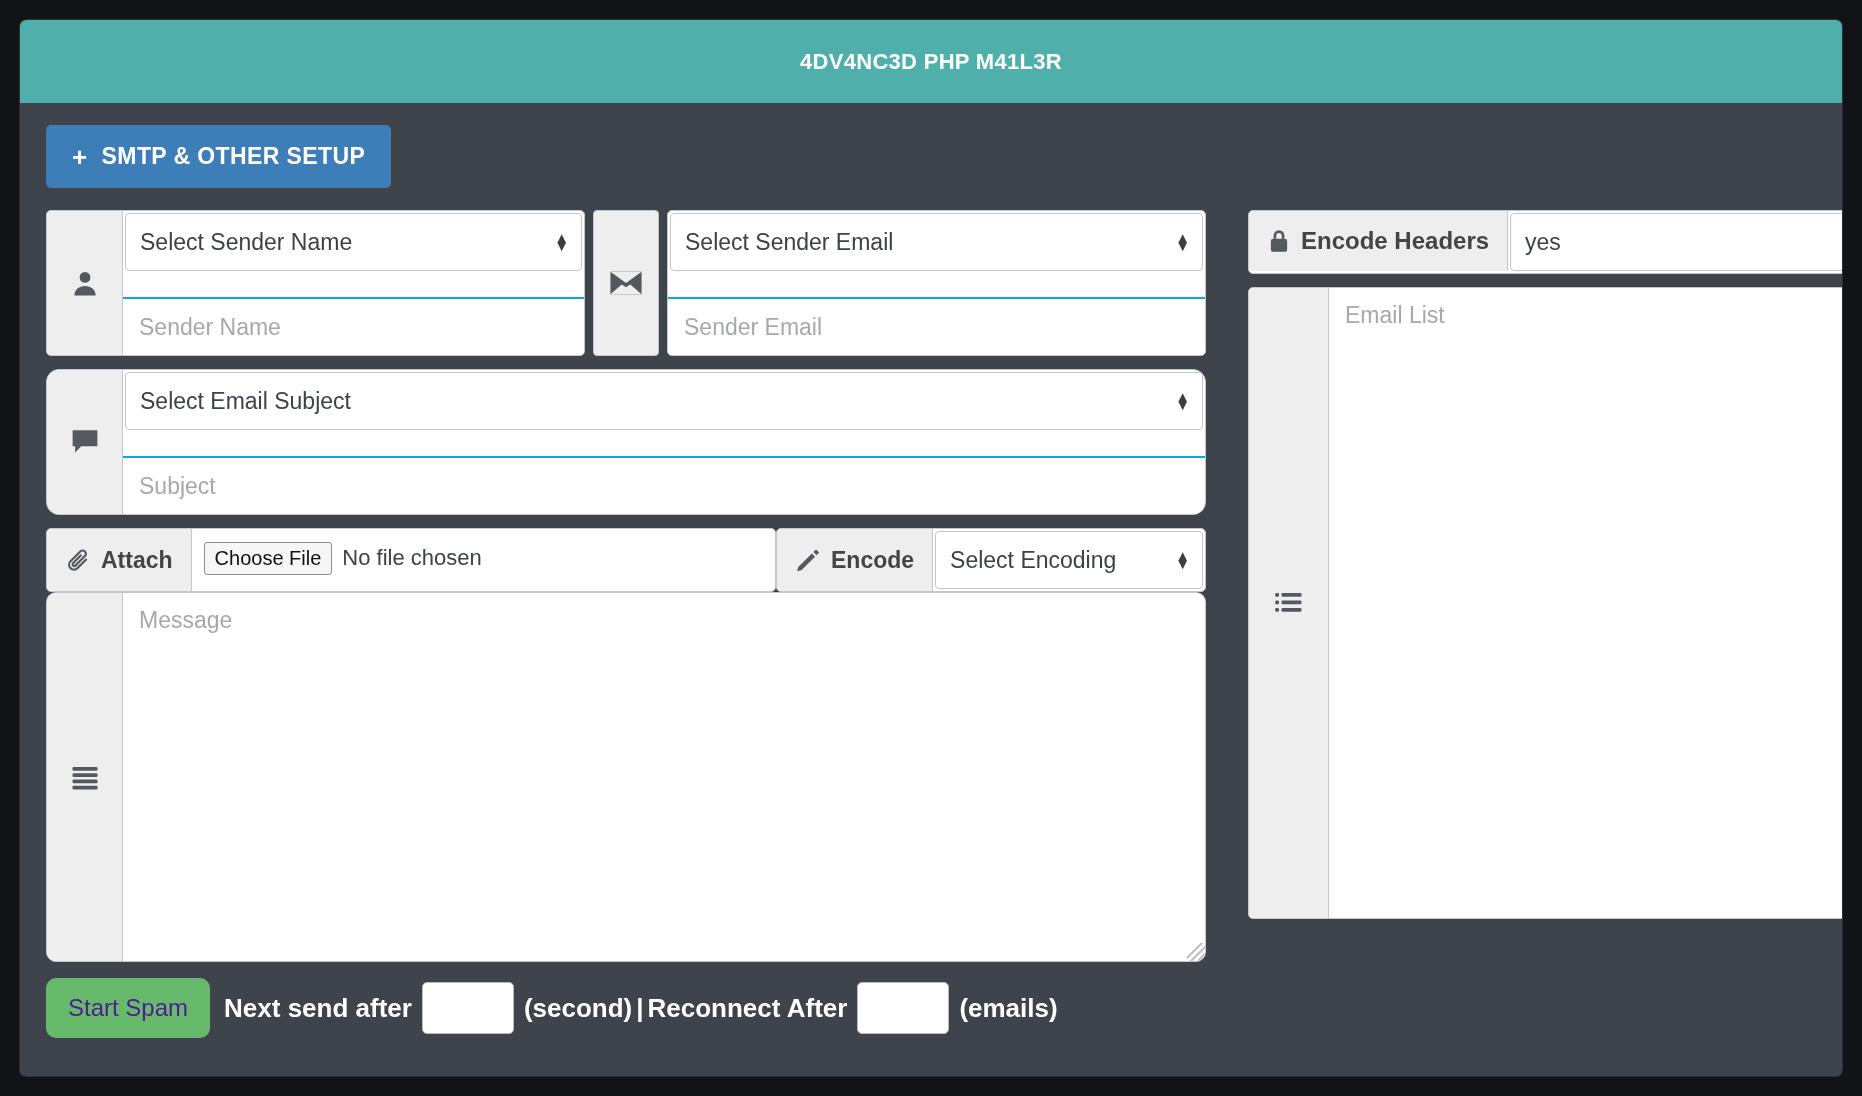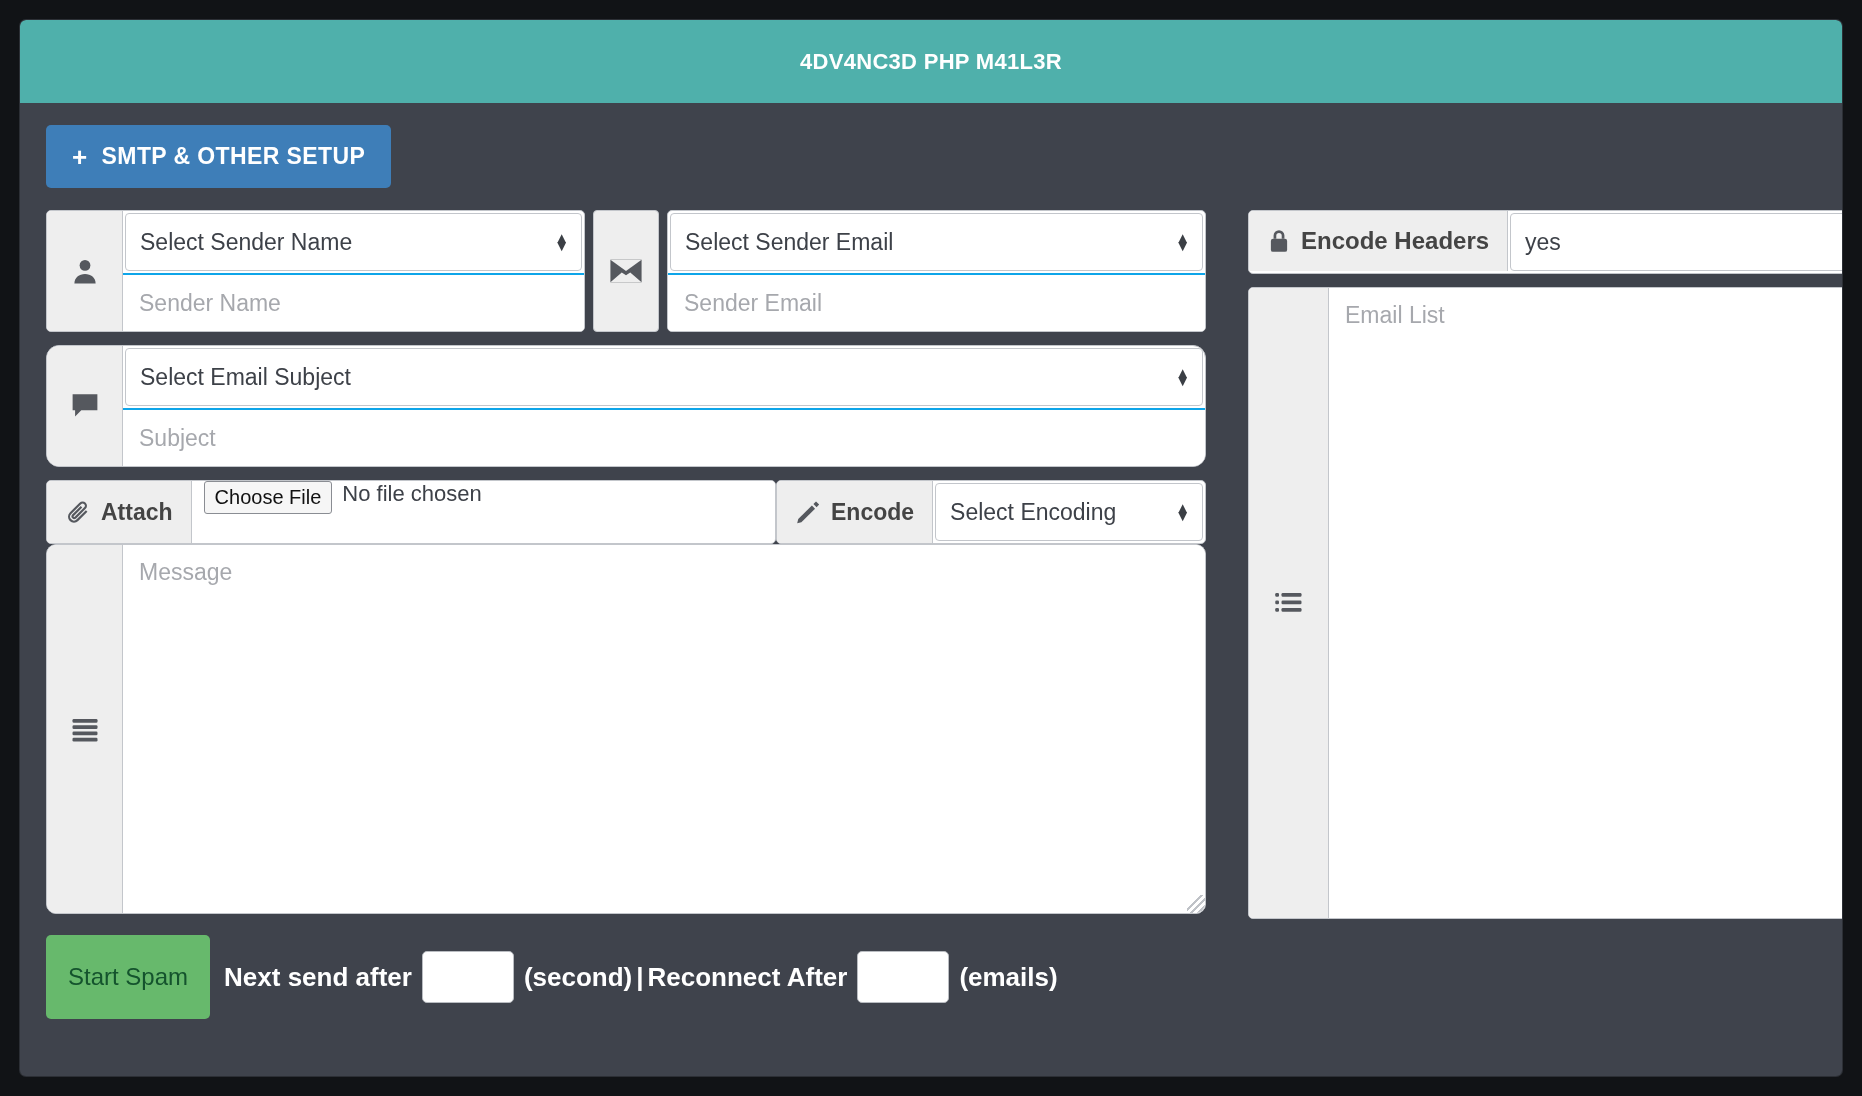--- a/index.html
+++ b/index.html
@@ -88,20 +88,21 @@
     font-size: 23px;
     font-weight: bold;
     padding: 0 18px;
     color: #444;
   }
   .field {
     flex: 1 1 auto;
     min-width: 0;
     display: flex;
     flex-direction: column;
+    gap: 24px;
   }
   .sel {
     position: relative;
     height: 58px;
     background: #ffffff;
     border: 1px solid #c3c6cb;
     border-radius: 4px;
     margin: 2px;
     display: flex;
     align-items: center;
@@ -162,21 +163,21 @@
     display: flex;
     border: 1px solid #c3c6cb;
     border-radius: 5px;
     background: #fff;
     overflow: hidden;
     flex: 1 1 auto;
   }
   .file-area {
     flex: 1 1 auto;
     display: flex;
-    align-items: flex-start;
+    align-items: center;
     background: #fff;
     padding: 0 12px;
     gap: 10px;
     height: 58px;
   }
   .choose-file {
     border: 1px solid #8a8d93;
     background: #f6f6f6;
     border-radius: 3px;
     font-size: 20px;
@@ -252,26 +253,26 @@
     display: flex;
     align-items: center;
     gap: 0;
     margin-top: 16px;
     color: #ffffff;
     font-size: 26px;
     font-weight: bold;
   }
   .start-btn {
     background: #67b96c;
-    color: #14532d;
+    color: #4c1d95;
     border: none;
-    border-radius: 5px;
+    border-radius: 10px;
     font-size: 24px;
     font-weight: normal;
-    padding: 28px 22px;
+    padding: 16px 22px;
     cursor: pointer;
     font-family: "Liberation Sans", sans-serif;
     margin-right: 14px;
   }
   .num-input {
     width: 92px;
     height: 52px;
     border: 1px solid #b9bcc1;
     border-radius: 5px;
     background: #fff;

